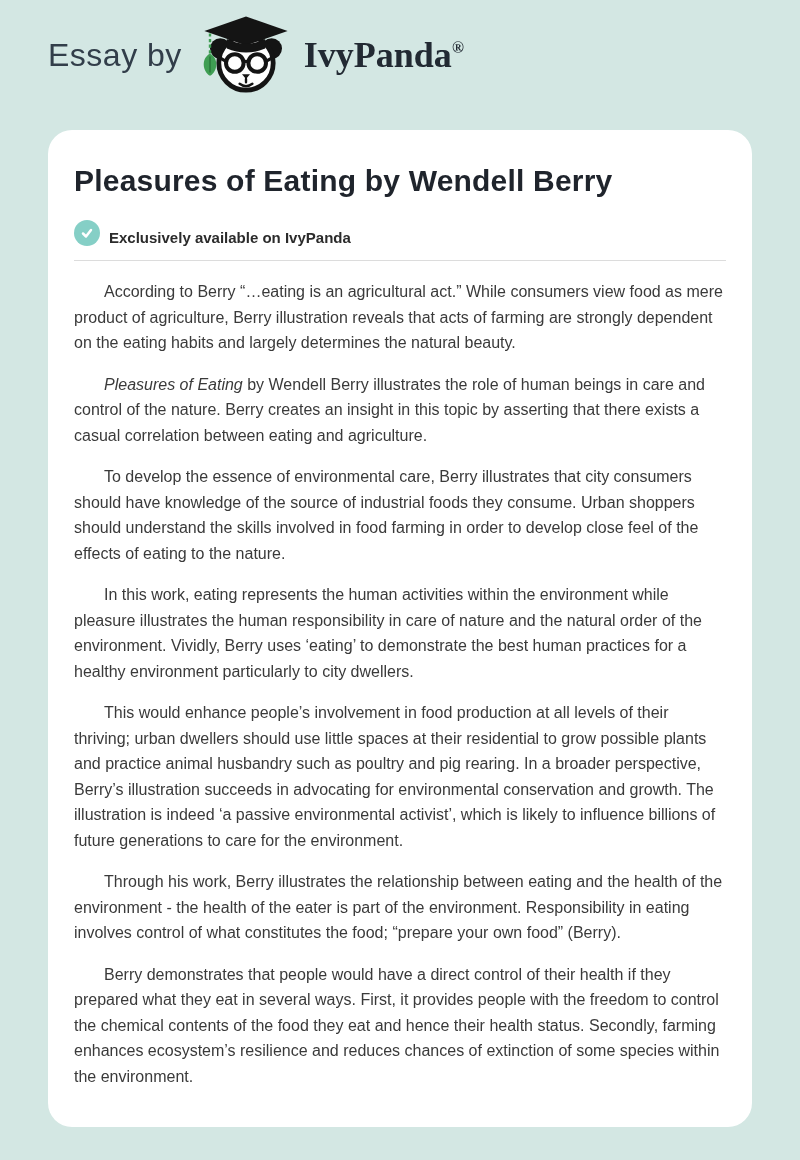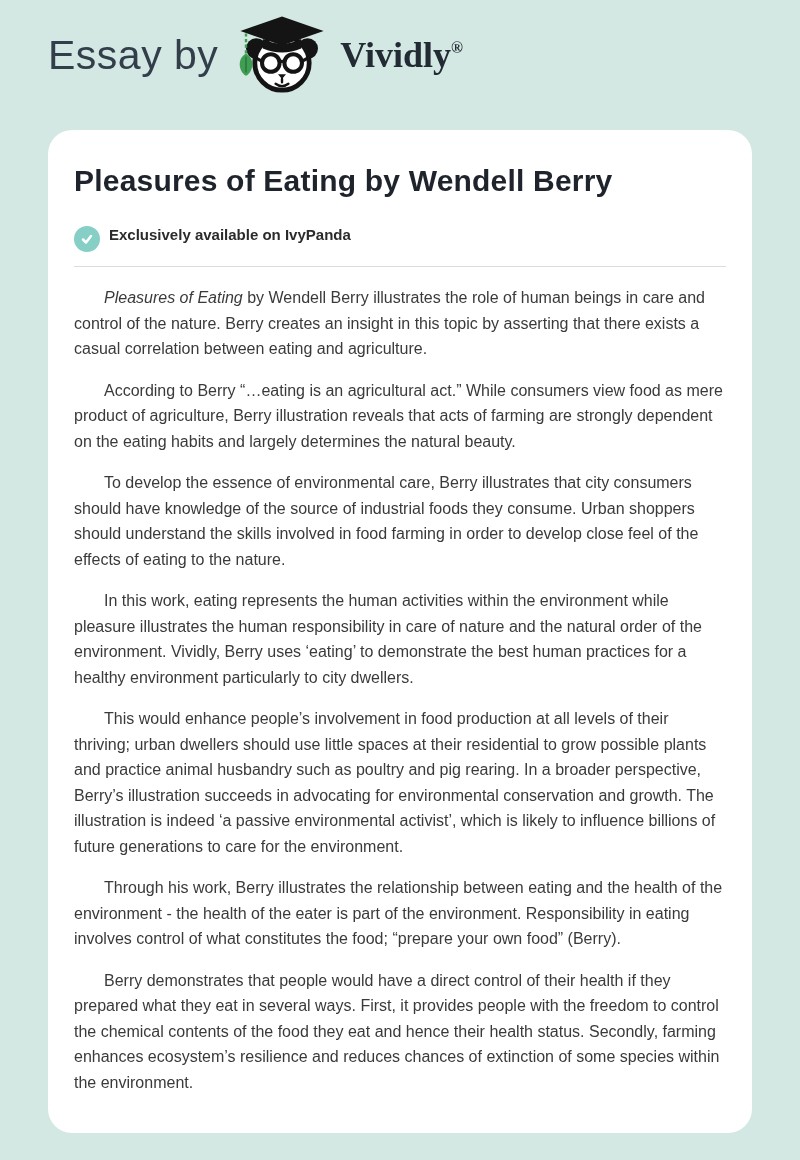--- a/index.html
+++ b/index.html
@@ -10,21 +10,21 @@
     font-family: "Liberation Sans", sans-serif;
     overflow: hidden;
   }
   .page-header {
     height: 110px;
     padding-left: 48px;
     display: flex;
     align-items: center;
   }
   .essay-by {
-    font-size: 41px;
+    font-size: 32px;
     font-weight: 400;
     color: #323e4a;
     letter-spacing: 0.5px;
   }
   .logo-wrap {
     margin-left: 16px;
     margin-right: 10px;
     width: 96px;
     height: 84px;
     display: flex;
@@ -48,25 +48,25 @@
     background: #ffffff;
     border-radius: 24px;
     padding: 34px 26px 22px 26px;
     min-height: 982px;
   }
   .card h1 {
     font-size: 30px;
     font-weight: 700;
     color: #1f242c;
     letter-spacing: 0.2px;
-    margin-bottom: 28px;
+    margin-bottom: 22px;
   }
   .avail-row {
     display: flex;
-    align-items: flex-start;
+    align-items: flex-end;
     gap: 9px;
     margin-bottom: 14px;
   }
   .check-circle {
     width: 26px;
     height: 26px;
     border-radius: 50%;
     background: #85cfc6;
     display: flex;
     align-items: center;
@@ -116,39 +116,39 @@
       <path d="M60,82 L60,86 M52,88 Q60,94 68,88" fill="none" stroke="#141414" stroke-width="3" stroke-linecap="round"></path>
 
       <polygon points="60,4 112,22 60,40 8,22" fill="#141414"></polygon>
       <path d="M36,32 Q60,44 84,32 L84,44 Q60,54 36,44 Z" fill="#141414"></path>
 
       <line x1="15" y1="25" x2="15" y2="52" stroke="#3f9e53" stroke-width="3" stroke-dasharray="4,3"></line>
       <path d="M15,50 C4,56 5,72 15,78 C25,72 26,56 15,50 Z" fill="#3f9e53"></path>
       <line x1="15" y1="54" x2="15" y2="74" stroke="#2a7a3c" stroke-width="2"></line>
     </svg>
   </span>
-  <span class="brand"><span>Vividly</span><sup>®</sup></span>
+  <span class="brand"><span>IvyPanda</span><sup>®</sup></span>
 </header>
 
 <main class="card">
   <h1>Pleasures of Eating by Wendell Berry</h1>
 
   <div class="avail-row">
     <span class="check-circle">
       <svg width="14" height="14" viewBox="0 0 14 14" aria-hidden="true">
         <polyline points="3,7.5 6,10.5 11,4" fill="none" stroke="#ffffff" stroke-width="2.5" stroke-linecap="round" stroke-linejoin="round"></polyline>
       </svg>
     </span>
     <span class="avail-label">Exclusively available on IvyPanda</span>
   </div>
 
   <hr class="divider">
 
   <div class="essay-body">
+    <p>According to Berry “…eating is an agricultural act.” While consumers view food as mere product of agriculture, Berry illustration reveals that acts of farming are strongly dependent on the eating habits and largely determines the natural beauty.</p>
     <p><em>Pleasures of Eating</em><span> by Wendell Berry illustrates the role of human beings in care and control of the nature. Berry creates an insight in this topic by asserting that there exists a casual correlation between eating and agriculture.</span></p>
-    <p>According to Berry “…eating is an agricultural act.” While consumers view food as mere product of agriculture, Berry illustration reveals that acts of farming are strongly dependent on the eating habits and largely determines the natural beauty.</p>
     <p>To develop the essence of environmental care, Berry illustrates that city consumers should have knowledge of the source of industrial foods they consume. Urban shoppers should understand the skills involved in food farming in order to develop close feel of the effects of eating to the nature.</p>
     <p>In this work, eating represents the human activities within the environment while pleasure illustrates the human responsibility in care of nature and the natural order of the environment. Vividly, Berry uses ‘eating’ to demonstrate the best human practices for a healthy environment particularly to city dwellers.</p>
     <p>This would enhance people’s involvement in food production at all levels of their thriving; urban dwellers should use little spaces at their residential to grow possible plants and practice animal husbandry such as poultry and pig rearing. In a broader perspective, Berry’s illustration succeeds in advocating for environmental conservation and growth. The illustration is indeed ‘a passive environmental activist’, which is likely to influence billions of future generations to care for the environment.</p>
     <p>Through his work, Berry illustrates the relationship between eating and the health of the environment - the health of the eater is part of the environment. Responsibility in eating involves control of what constitutes the food; “prepare your own food” (Berry).</p>
     <p>Berry demonstrates that people would have a direct control of their health if they prepared what they eat in several ways. First, it provides people with the freedom to control the chemical contents of the food they eat and hence their health status. Secondly, farming enhances ecosystem’s resilience and reduces chances of extinction of some species within the environment.</p>
   </div>
 </main>
 
 </body></html>

